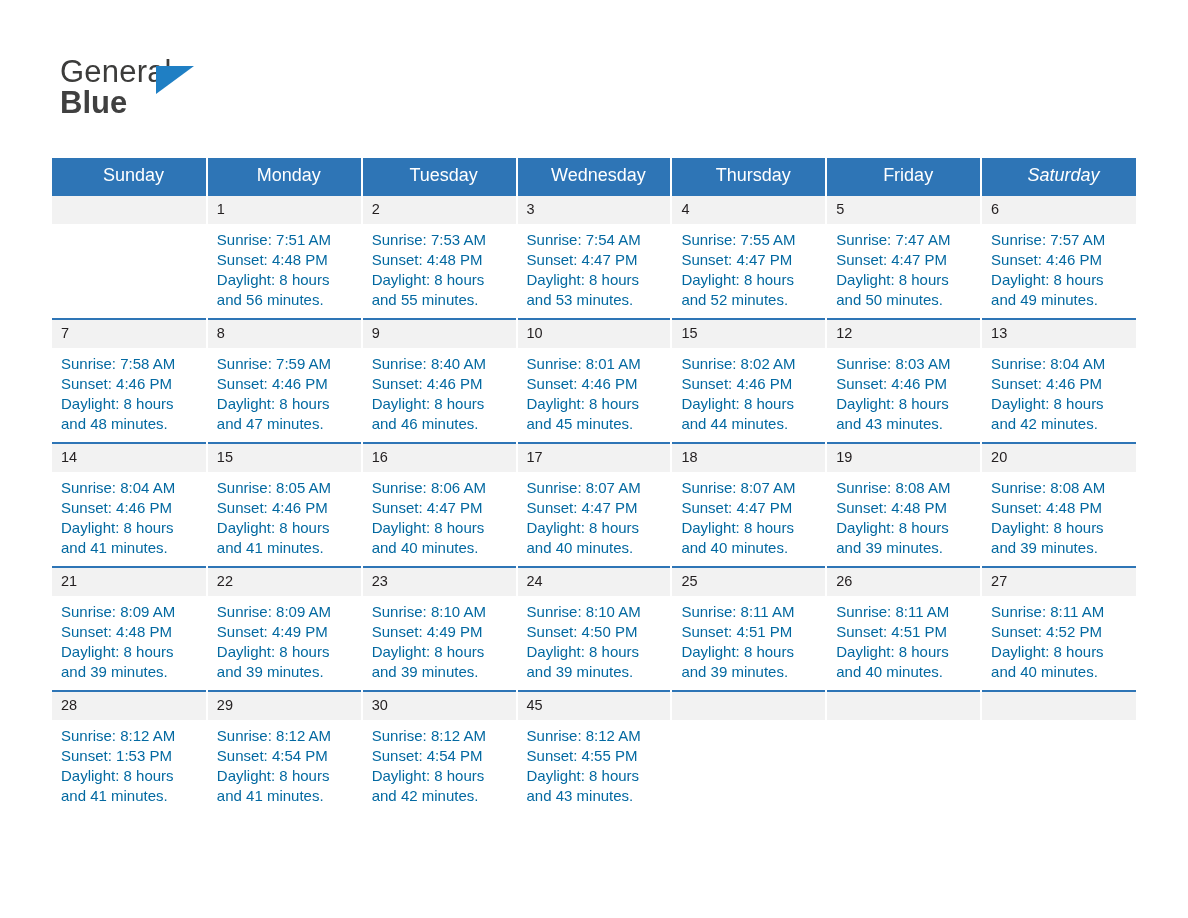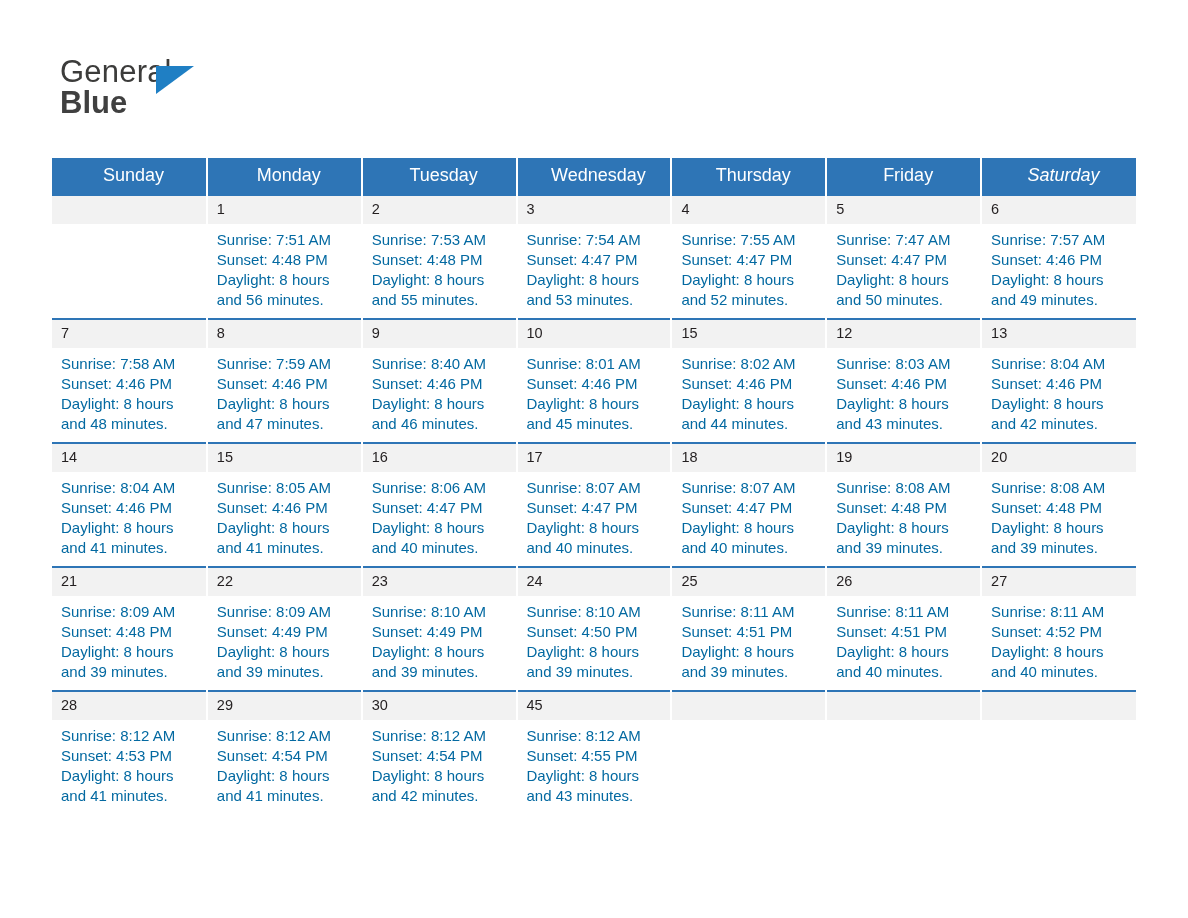--- a/index.html
+++ b/index.html
@@ -411,21 +411,21 @@
               <div>Daylight: 8 hours</div>
               <div>and 40 minutes.</div>
             </div>
           </td>
         </tr>
         <tr>
           <td>
             <div class="daynum">28</div>
             <div class="cell-body">
               <div>Sunrise: 8:12 AM</div>
-              <div>Sunset: 4:53 PM</div>
+              <div>Sunset: 1:53 PM</div>
               <div>Daylight: 8 hours</div>
               <div>and 41 minutes.</div>
             </div>
           </td>
           <td>
             <div class="daynum">29</div>
             <div class="cell-body">
               <div>Sunrise: 8:12 AM</div>
               <div>Sunset: 4:54 PM</div>
               <div>Daylight: 8 hours</div>

